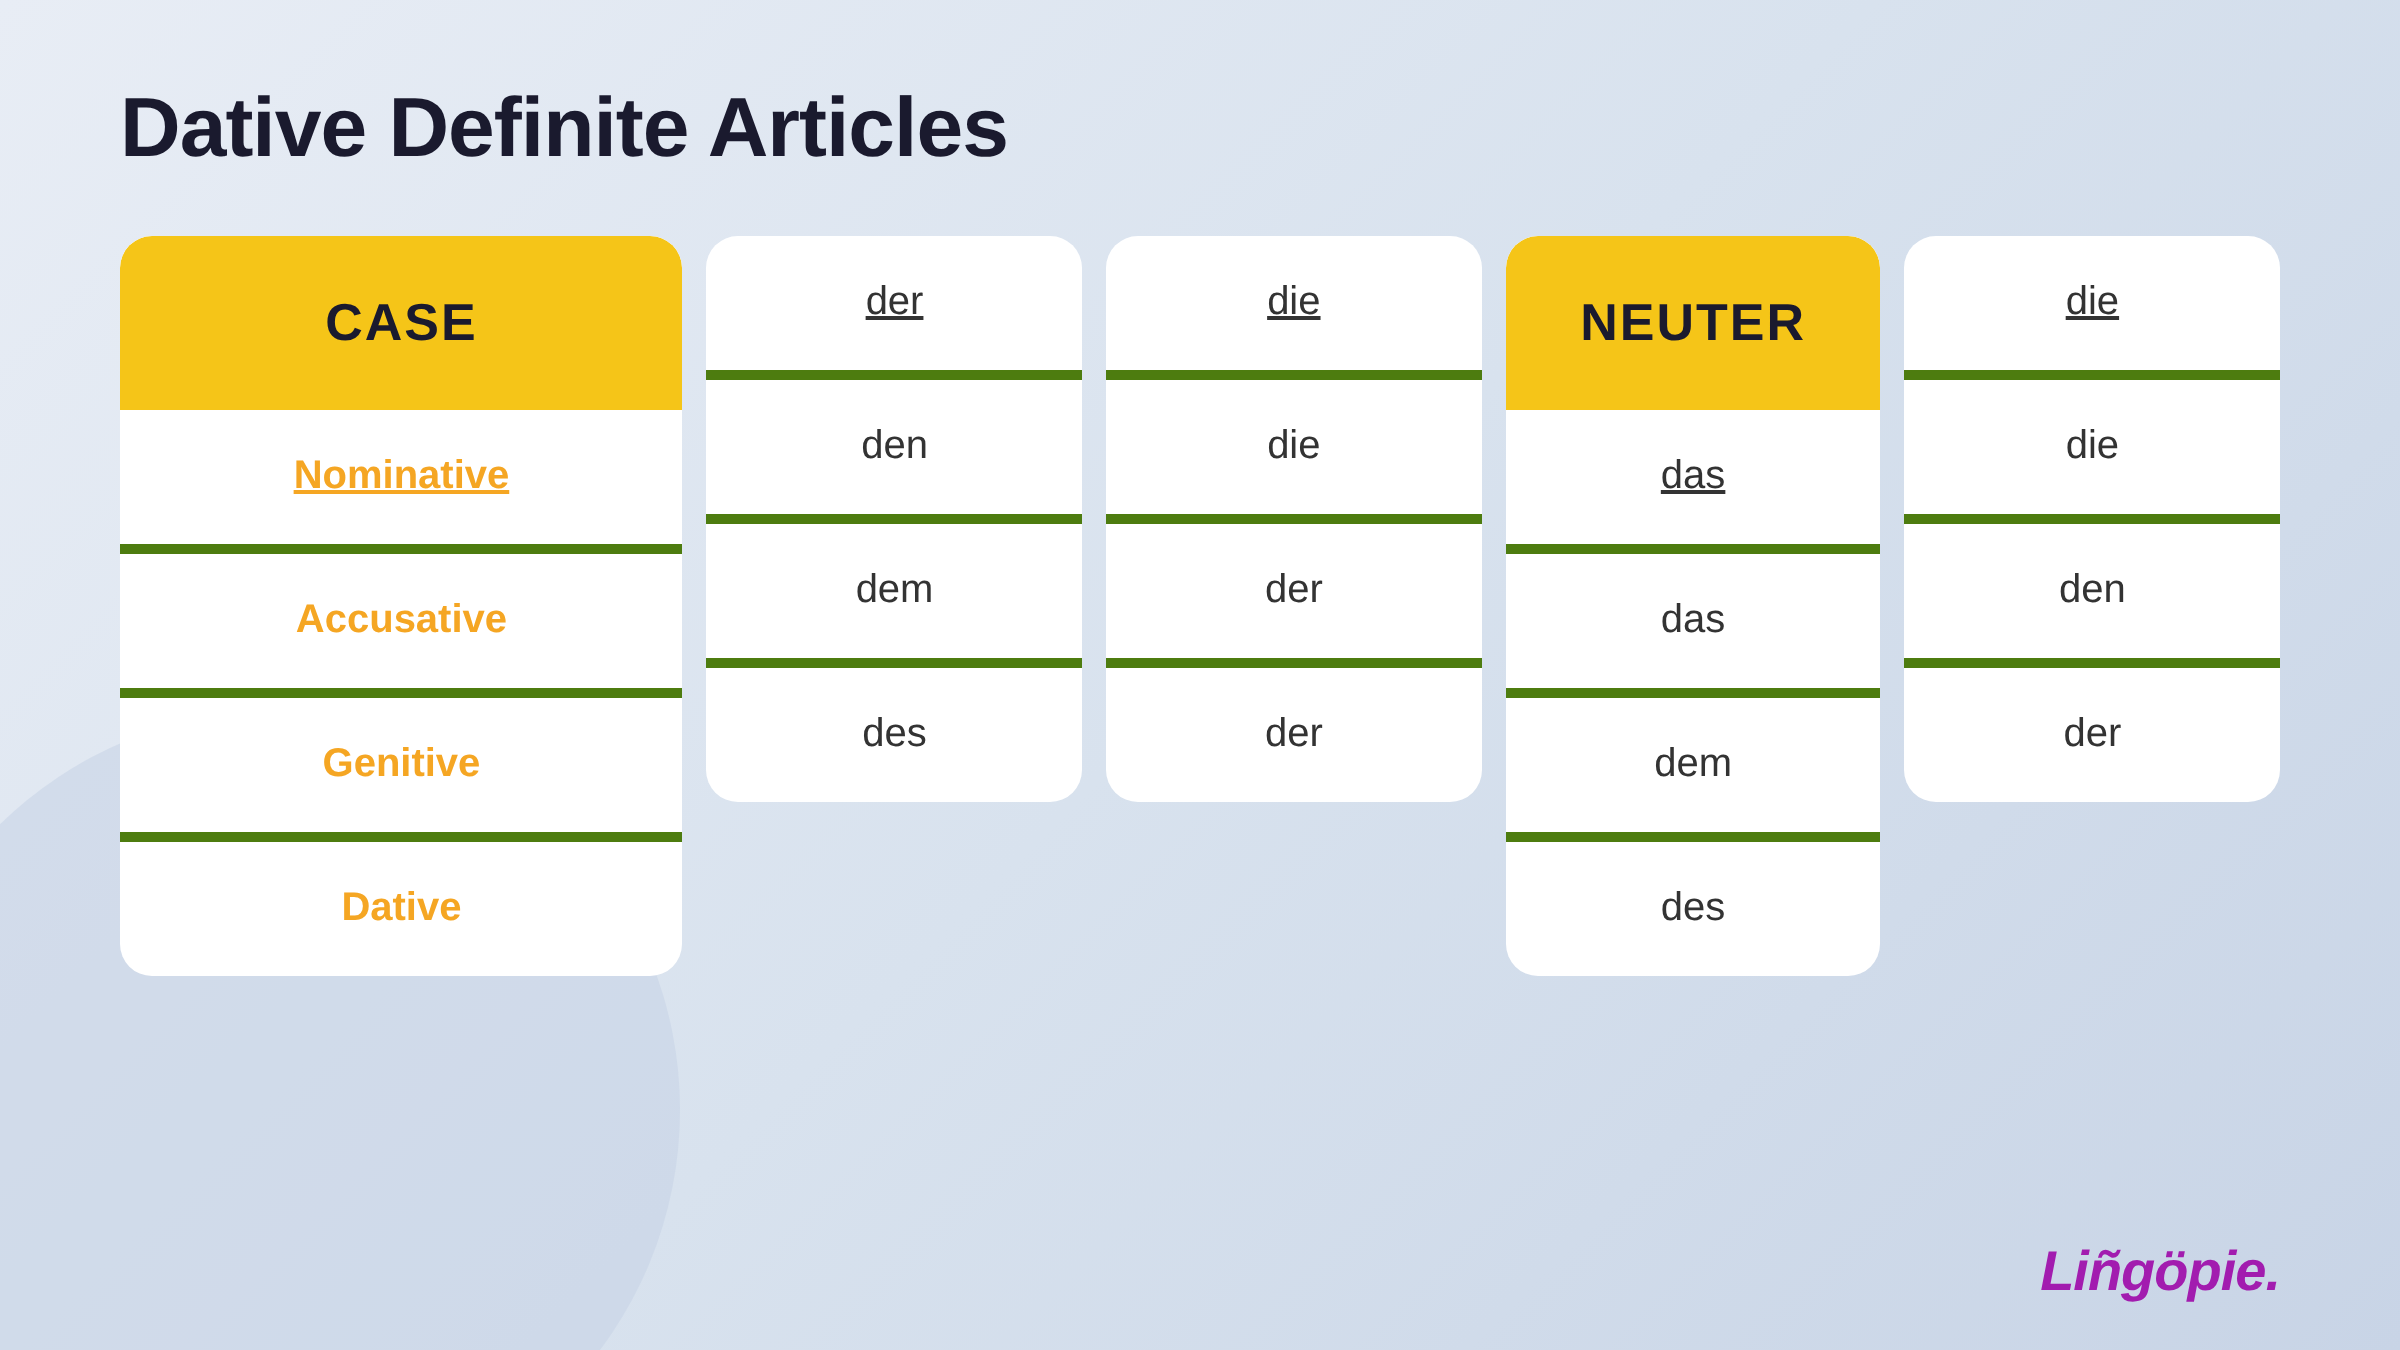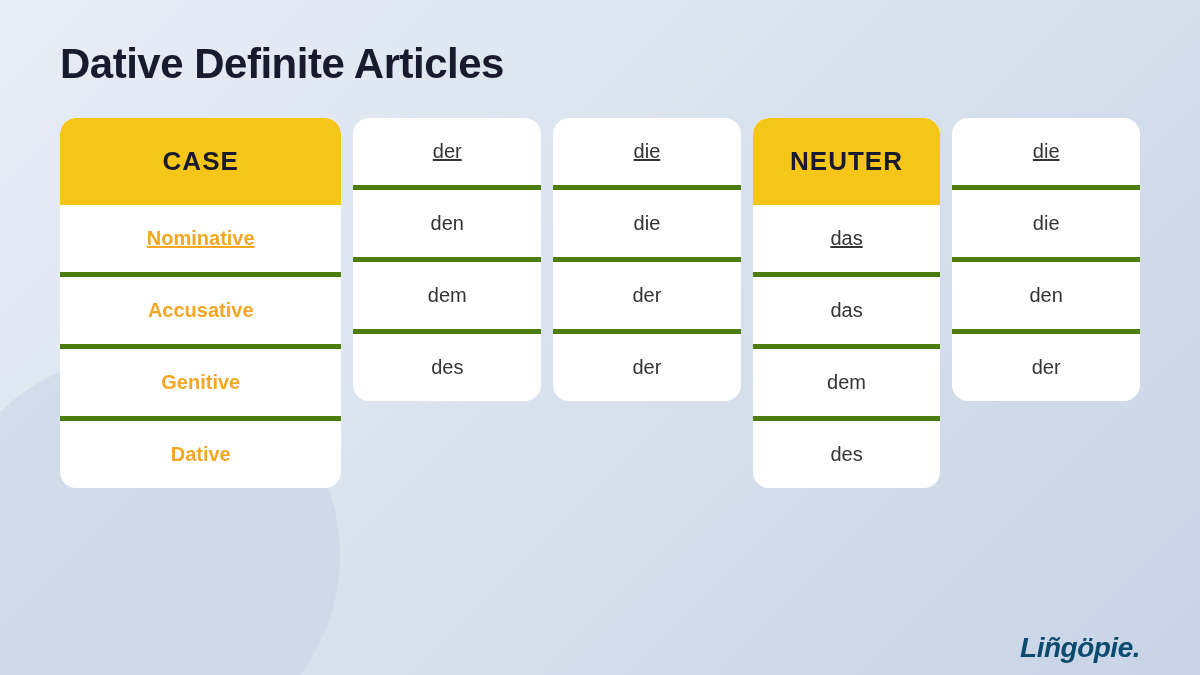--- a/index.html
+++ b/index.html
@@ -95,25 +95,25 @@
     }
 
     .cell-case {
       color: #F5A623;
       font-weight: 700;
       font-size: 20px;
     }
 
     .branding {
       position: absolute;
-      bottom: 11px;
+      bottom: 23px;
       right: 60px;
       font-size: 28px;
       font-weight: 800;
-      color: #0c4a6e;
+      color: #a21caf;
       font-style: italic;
       letter-spacing: -0.5px;
     }
   </style>
 </head>
 <body>
 
 <div class="page-wrapper">
   <h1 class="page-title">Dative Definite Articles</h1>
 

